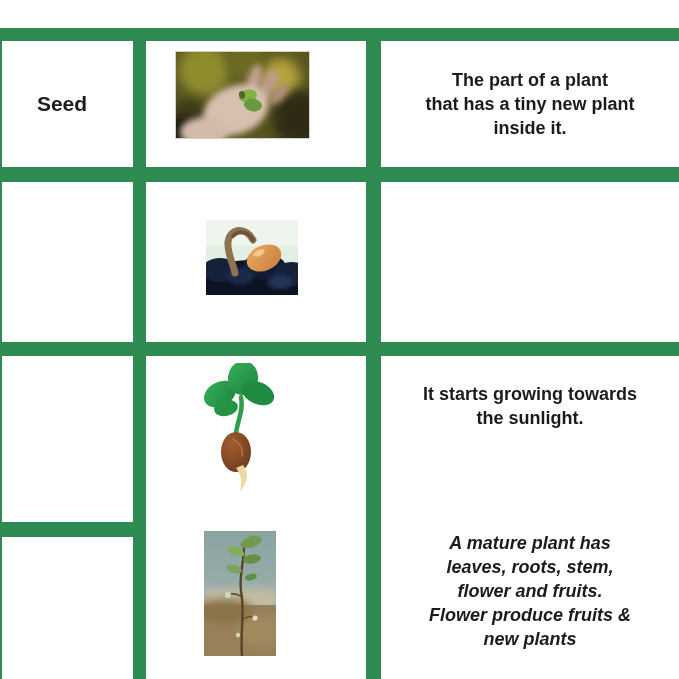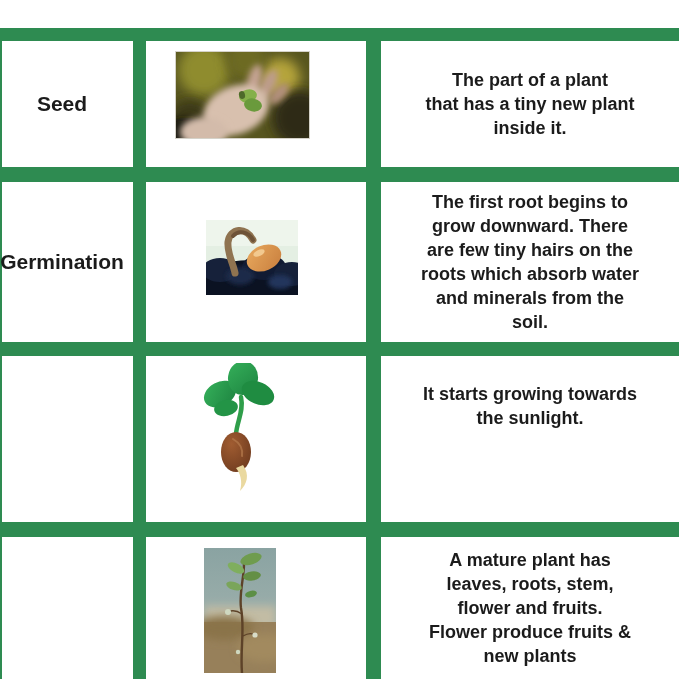--- a/index.html
+++ b/index.html
@@ -16,21 +16,21 @@
   .vleft{left:0;top:28px;width:2px;height:651px;}
   .vbar1{left:133px;top:28px;width:13px;height:651px;}
   .vbar2{left:366px;top:28px;width:15px;height:651px;}
   .cell{position:absolute;display:flex;align-items:center;justify-content:center;background:#ffffff;}
   .label-cell{left:2px;width:120px;text-align:center;font-weight:700;font-size:21px;line-height:26px;white-space:pre-line;}
   .img-cell{left:146px;width:220px;}
   .txt-cell{left:381px;width:298px;text-align:center;font-weight:700;font-size:18px;line-height:24px;white-space:pre-line;padding:0 14px;box-sizing:border-box;}
   .r1{top:41px;height:126px;}
   .r2{top:182px;height:160px;}
   .r3{top:356px;height:166px;}
-  .r4{top:537px;height:142px;}
+  .r4{top:520px;height:142px;font-style:italic;}
   .txt-cell.r3{align-items:flex-start;padding-top:26px;}
   .photo-frame{display:block;}
   .framed{outline:1px solid #d5d2c9;}
 </style>
 </head>
 <body>
 
 <div class="canvas">
 
   <div class="hbar hbar1"></div>
@@ -66,21 +66,20 @@
       <ellipse cx="28" cy="80" rx="24" ry="15" fill="#d3bbaa" filter="url(#blur1b)"></ellipse>
       <ellipse cx="72" cy="44" rx="9" ry="6.5" fill="#85b04a" transform="rotate(-15 72 44)"></ellipse>
       <ellipse cx="77" cy="53" rx="9" ry="6.5" fill="#6a9a3c" transform="rotate(12 77 53)"></ellipse>
       <ellipse cx="66" cy="43" rx="3" ry="4" fill="#4e6a2a" transform="rotate(-15 66 43)"></ellipse>
     </svg>
   </div>
   <div class="cell txt-cell r1">The part of a plant
 that has a tiny new plant
 inside it.</div>
 
-  <div class="cell label-cell r2">Germination</div>
   <div class="cell img-cell r2">
     <svg class="photo-frame" width="92" height="75" viewBox="0 0 92 75" style="position:absolute;left:60px;top:38px;">
       <defs>
         <linearGradient id="seedg" x1="0" y1="0" x2="1" y2="1">
           <stop offset="0" stop-color="#e8a95e"></stop>
             <stop offset="1" stop-color="#c97f3e"></stop>
         </linearGradient>
         <filter id="blur2" x="-40%" y="-40%" width="180%" height="180%">
             <feGaussianBlur stdDeviation="2"></feGaussianBlur>
           </filter>
@@ -92,26 +91,20 @@
       <ellipse cx="58" cy="47" rx="22" ry="13" fill="#111b33"></ellipse>
       <ellipse cx="86" cy="54" rx="18" ry="12" fill="#16213a"></ellipse>
       <ellipse cx="34" cy="56" rx="14" ry="9" fill="#1d2b4a" filter="url(#blur2)"></ellipse>
       <ellipse cx="74" cy="62" rx="12" ry="7" fill="#24355c" filter="url(#blur2)"></ellipse>
       <path d="M47,20 C40,6 24,8 22,22 C21,33 27,43 29,53" fill="none" stroke="#8f7350" stroke-width="7" stroke-linecap="round"></path>
       <path d="M47,20 C42,11 32,10 27,16" fill="none" stroke="#6e5338" stroke-width="4" stroke-linecap="round"></path>
       <ellipse cx="58" cy="38" rx="18" ry="12.5" fill="url(#seedg)" transform="rotate(-24 58 38)"></ellipse>
       <ellipse cx="53" cy="33" rx="6" ry="3" fill="#f2c98f" transform="rotate(-24 53 33)"></ellipse>
     </svg>
   </div>
-  <div class="cell txt-cell r2">The first root begins to
-grow downward. There
-are few tiny hairs on the
-roots which absorb water
-and minerals from the
-soil.</div>
 
   <div class="cell img-cell r3">
     <svg class="photo-frame" width="73" height="129" viewBox="0 0 73 129" style="position:absolute;left:57px;top:7px;">
       <defs>
         <radialGradient id="seed3" cx="0.35" cy="0.3" r="1">
           <stop offset="0" stop-color="#a05c31"></stop>
             <stop offset="1" stop-color="#63331a"></stop>
         </radialGradient>
         <linearGradient id="leaf3" x1="0" y1="0" x2="1" y2="1">
           <stop offset="0" stop-color="#35b05a"></stop>

